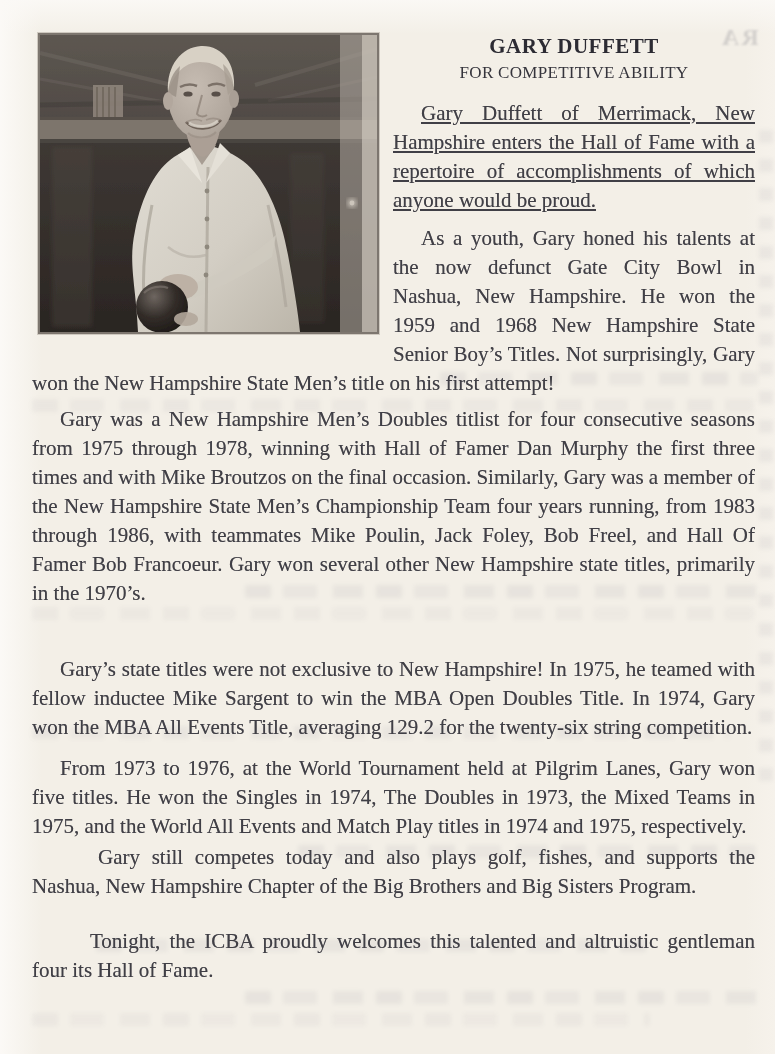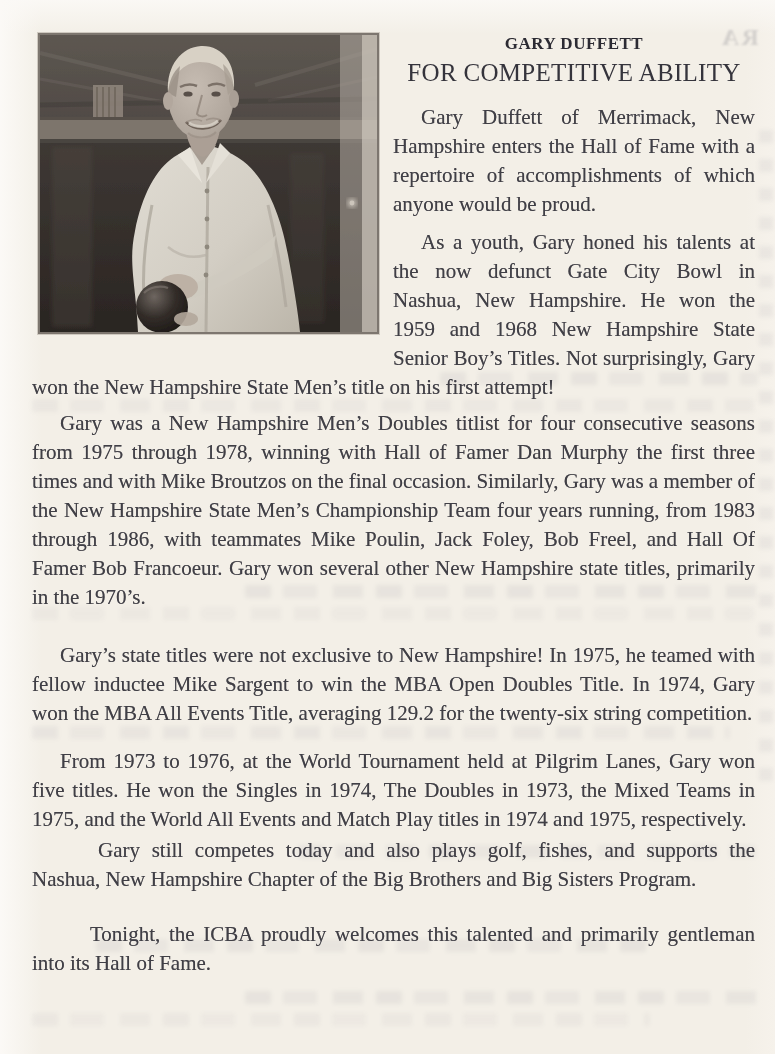--- a/index.html
+++ b/index.html
@@ -27,50 +27,50 @@
     height: 301px;
     margin: 0 14px 12px 6px;
     border: 2px solid #7d766f;
     outline: 1px solid #cfc9c0;
     background: #444;
     overflow: hidden;
   }
   figure.photo svg { display: block; width: 337px; height: 297px; }
   
   h1.title {
-    font-size: 17px;
+    font-size: 21px;
     line-height: 1.3;
     font-weight: bold;
     letter-spacing: .5px;
     text-align: center;
     color: #2c2b33;
     margin: 0 0 3px 0;
   }
   h2.subtitle {
-    font-size: 25px;
+    font-size: 17px;
     line-height: 1.2;
     font-weight: normal;
     letter-spacing: .3px;
     text-align: center;
     color: #35343c;
     margin: 0 0 15px 0;
   }
   
   p.body-par {
     font-size: 21px;
     line-height: 29px;
     text-align: justify;
     text-indent: 28px;
     color: #403f46;
     text-shadow: 0 0 .4px rgba(64,63,70,.55);
   }
-  p.p1 { margin-bottom: 9px; }
+  p.p1 { margin-bottom: 9px; text-decoration: underline; }
   p.p3 { margin-top: 7px; }
-  p.p4 { margin-top: 29px; font-family: Liberation Serif, serif; }
-  p.p5 { margin-top: 19px; }
+  p.p4 { margin-top: 47px; font-family: Liberation Serif, serif; }
+  p.p5 { margin-top: 12px; }
   p.p6 { margin-top: 2px; text-indent: 66px; }
   p.p7 { margin-top: 26px; text-indent: 58px; }
   
   .bleed {
     position: absolute;
     z-index: 1;
     height: 13px;
     border-radius: 2px;
     filter: blur(2px);
     opacity: .45;
@@ -235,15 +235,15 @@
 
   <h1 class="title">GARY DUFFETT</h1>
   <h2 class="subtitle">FOR COMPETITIVE ABILITY</h2>
 
   <p class="body-par p1">Gary Duffett of Merrimack, New Hampshire enters the Hall of Fame with a repertoire of accomplishments of which anyone would be proud.</p>
   <p class="body-par p2">As a youth, Gary honed his talents at the now defunct Gate City Bowl in Nashua, New Hampshire.  He won the 1959 and 1968 New Hampshire State Senior Boy’s Titles.  Not surprisingly, Gary won the New Hampshire State Men’s title on his first attempt!</p>
   <p class="body-par p3">Gary was a New Hampshire Men’s Doubles titlist for four consecutive seasons from 1975 through 1978, winning with Hall of Famer Dan Murphy the first three times and with Mike Broutzos on the final occasion.  Similarly, Gary was a member of the New Hampshire State Men’s Championship Team four years running, from 1983 through 1986, with teammates Mike Poulin, Jack Foley, Bob Freel, and Hall Of Famer Bob Francoeur.  Gary won several other New Hampshire state titles, primarily in the 1970’s.</p>
   <p class="body-par p4">Gary’s state titles were not exclusive to New Hampshire!  In 1975, he teamed with fellow inductee Mike Sargent to win the MBA Open Doubles Title.  In 1974, Gary won the MBA All Events Title, averaging 129.2 for the twenty-six string competition.</p>
   <p class="body-par p5">From 1973 to 1976, at the World Tournament held at Pilgrim Lanes, Gary won five titles.  He won the Singles in 1974, The Doubles in 1973, the Mixed Teams in 1975, and the World All Events and Match Play titles in 1974 and 1975, respectively.</p>
   <p class="body-par p6">Gary still competes today and also plays golf, fishes, and supports the Nashua, New Hampshire Chapter of the Big Brothers and Big Sisters Program.</p>
-  <p class="body-par p7">Tonight, the ICBA proudly welcomes this talented and primarily gentleman into its Hall of Fame.</p>
+  <p class="body-par p7">Tonight, the ICBA proudly welcomes this talented and altruistic gentleman four its Hall of Fame.</p>
 
 </div>
 
 </body></html>

